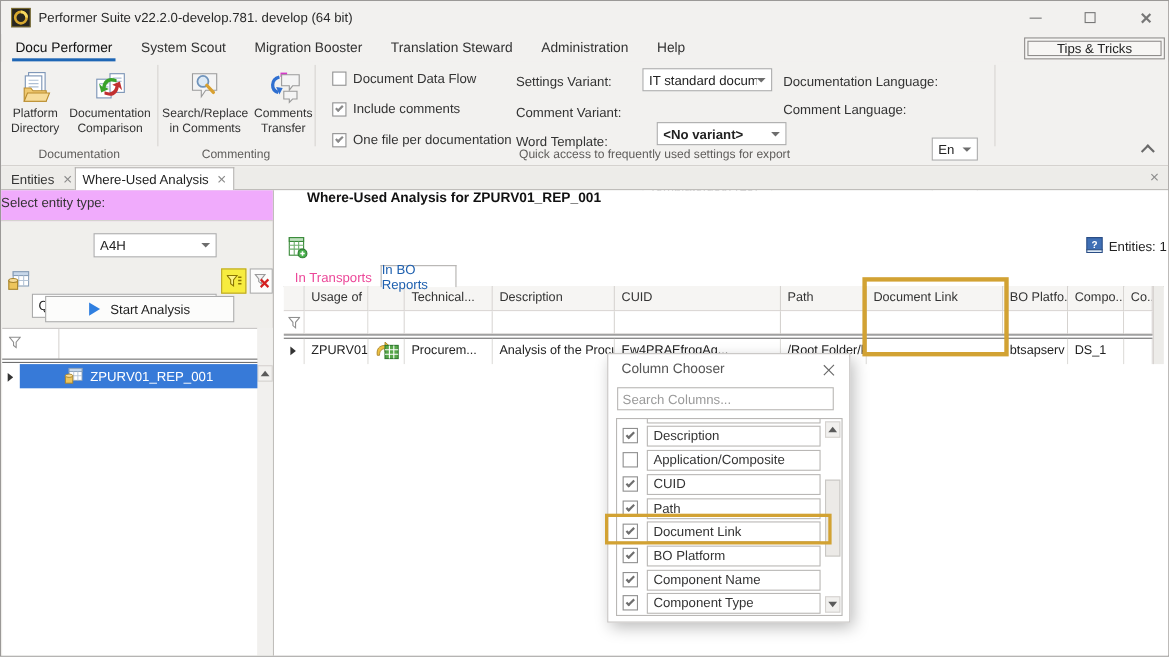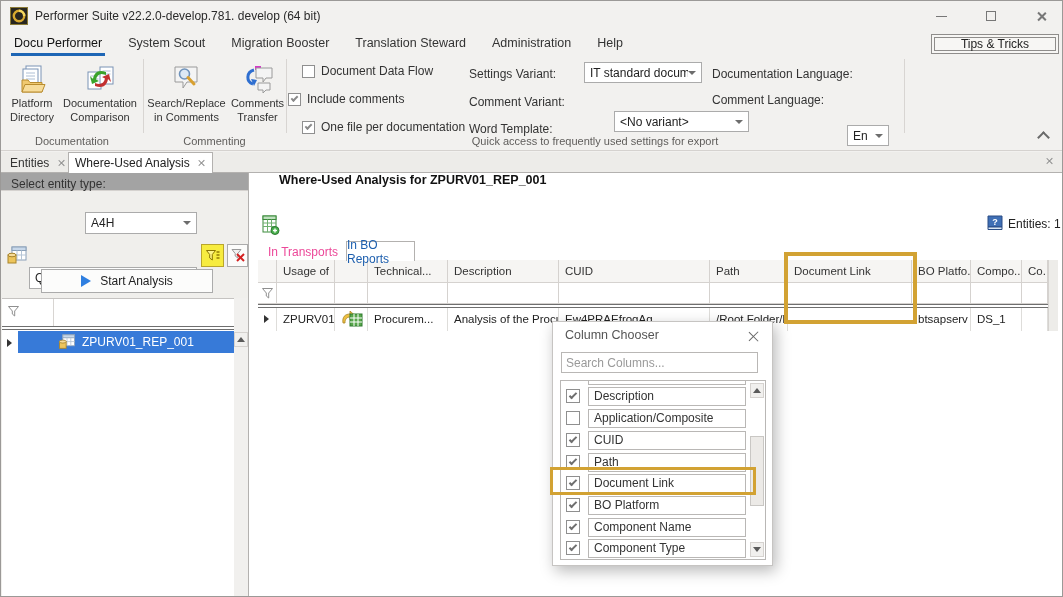--- a/index.html
+++ b/index.html
@@ -47,21 +47,21 @@
   
   .docstrip { left:0; top:151px; width:1061px; height:21px; background:#edece9; border-bottom:1px solid #b3b1af; }
   .doctab { position:absolute; top:0; height:21px; display:flex; align-items:center; padding:0 6px; color:#333; }
   .doctab.active { background:#fff; border:1px solid #b3b1af; border-bottom:none; height:21px; color:#222; }
   .tab-x { position:relative; width:8px; height:8px; margin-left:8px; }
   .tab-x::before,.tab-x::after { content:""; position:absolute; left:3.5px; top:0; width:1.2px; height:8px; background:#8a8a8a; }
   .tab-x::before { transform:rotate(45deg); } .tab-x::after { transform:rotate(-45deg); }
 
   
   .leftpanel { left:0; top:172px; width:248px; height:424px; background:#f0efec; border-right:1px solid #b3b1af; }
-  .lp-header { left:0; top:0; width:247px; height:18px; background:#a3a3a3; border-bottom:1px solid #d5d2cf; line-height:23px; padding-left:10px; color:#333; }
+  .lp-header { left:0; top:0; width:247px; height:28px; background:#f0abfc; border-bottom:1px solid #d5d2cf; line-height:23px; color:#333; }
   .btn { background:#fcfcfb; border:1px solid #ababab; }
   .tree { left:1px; top:125px; width:232px; height:298px; background:#fff; border-top:1px solid #c5c3c1; }
   .tree-gutter { left:233px; top:125px; width:14px; height:298px; background:#f1f0ee; }
   .tri-up { width:0; height:0; border-left:4px solid transparent; border-right:4px solid transparent; border-bottom:5px solid #5a5a5a; }
   .tri-dn { width:0; height:0; border-left:4px solid transparent; border-right:4px solid transparent; border-top:5px solid #5a5a5a; }
   .dbl-line { border-top:1px solid #6f6f6f; border-bottom:1px solid #6f6f6f; }
   .expander { width:0; height:0; border-top:4px solid transparent; border-bottom:4px solid transparent; border-left:5px solid #333; }
 
   
   .mainarea { left:248px; top:172px; width:814px; height:424px; background:#fff; }
@@ -183,40 +183,40 @@
       </div>
       <div class="lbl">Comments Transfer</div>
     </div>
     <div class="abs vsep" style="left:285px;"></div>
     <div class="abs grouplabel" style="left:142px;width:143px;">Commenting</div>
 
     <div class="abs flex" style="left:301px;top:8px;">
       <div class="cb-box"></div>
       <div class="cb-label">Document Data Flow</div>
     </div>
-    <div class="abs flex" style="left:287px;top:36px;text-align:right;">
+    <div class="abs flex" style="left:301px;top:36px;text-align:right;">
       <div class="cb-box on">
           <div class="mark"></div>
         </div>
       <div class="cb-label">Include comments</div>
     </div>
     <div class="abs flex" style="left:301px;top:64px;">
       <div class="cb-box on">
           <div class="mark"></div>
         </div>
       <div class="cb-label">One file per documentation</div>
     </div>
 
     <div class="abs field-label" style="left:468px;top:11px;">Settings Variant:</div>
     <div class="abs combo" style="left:583px;top:6px;width:118px;height:21px;">
       <div class="val">IT standard document...</div>
         <div class="arr-down"></div>
     </div>
     <div class="abs field-label" style="left:468px;top:39px;">Comment Variant:</div>
-    <div class="abs combo" style="left:613px;top:34px;width:135px;height:21px;">
+    <div class="abs combo" style="left:596px;top:34px;width:118px;height:21px;font-weight:bold;">
       <div class="val">&lt;No variant&gt;</div>
         <div class="arr-down"></div>
     </div>
     <div class="abs field-label" style="left:468px;top:66px;">Word Template:</div>
     <div class="abs combo" style="left:583px;top:61px;width:118px;height:21px;">
       <div class="val">Template.dotx (Local)</div>
         <div class="arr-down"></div>
     </div>
 
     <div class="abs field-label" style="left:711px;top:11px;">Documentation Language:</div>

